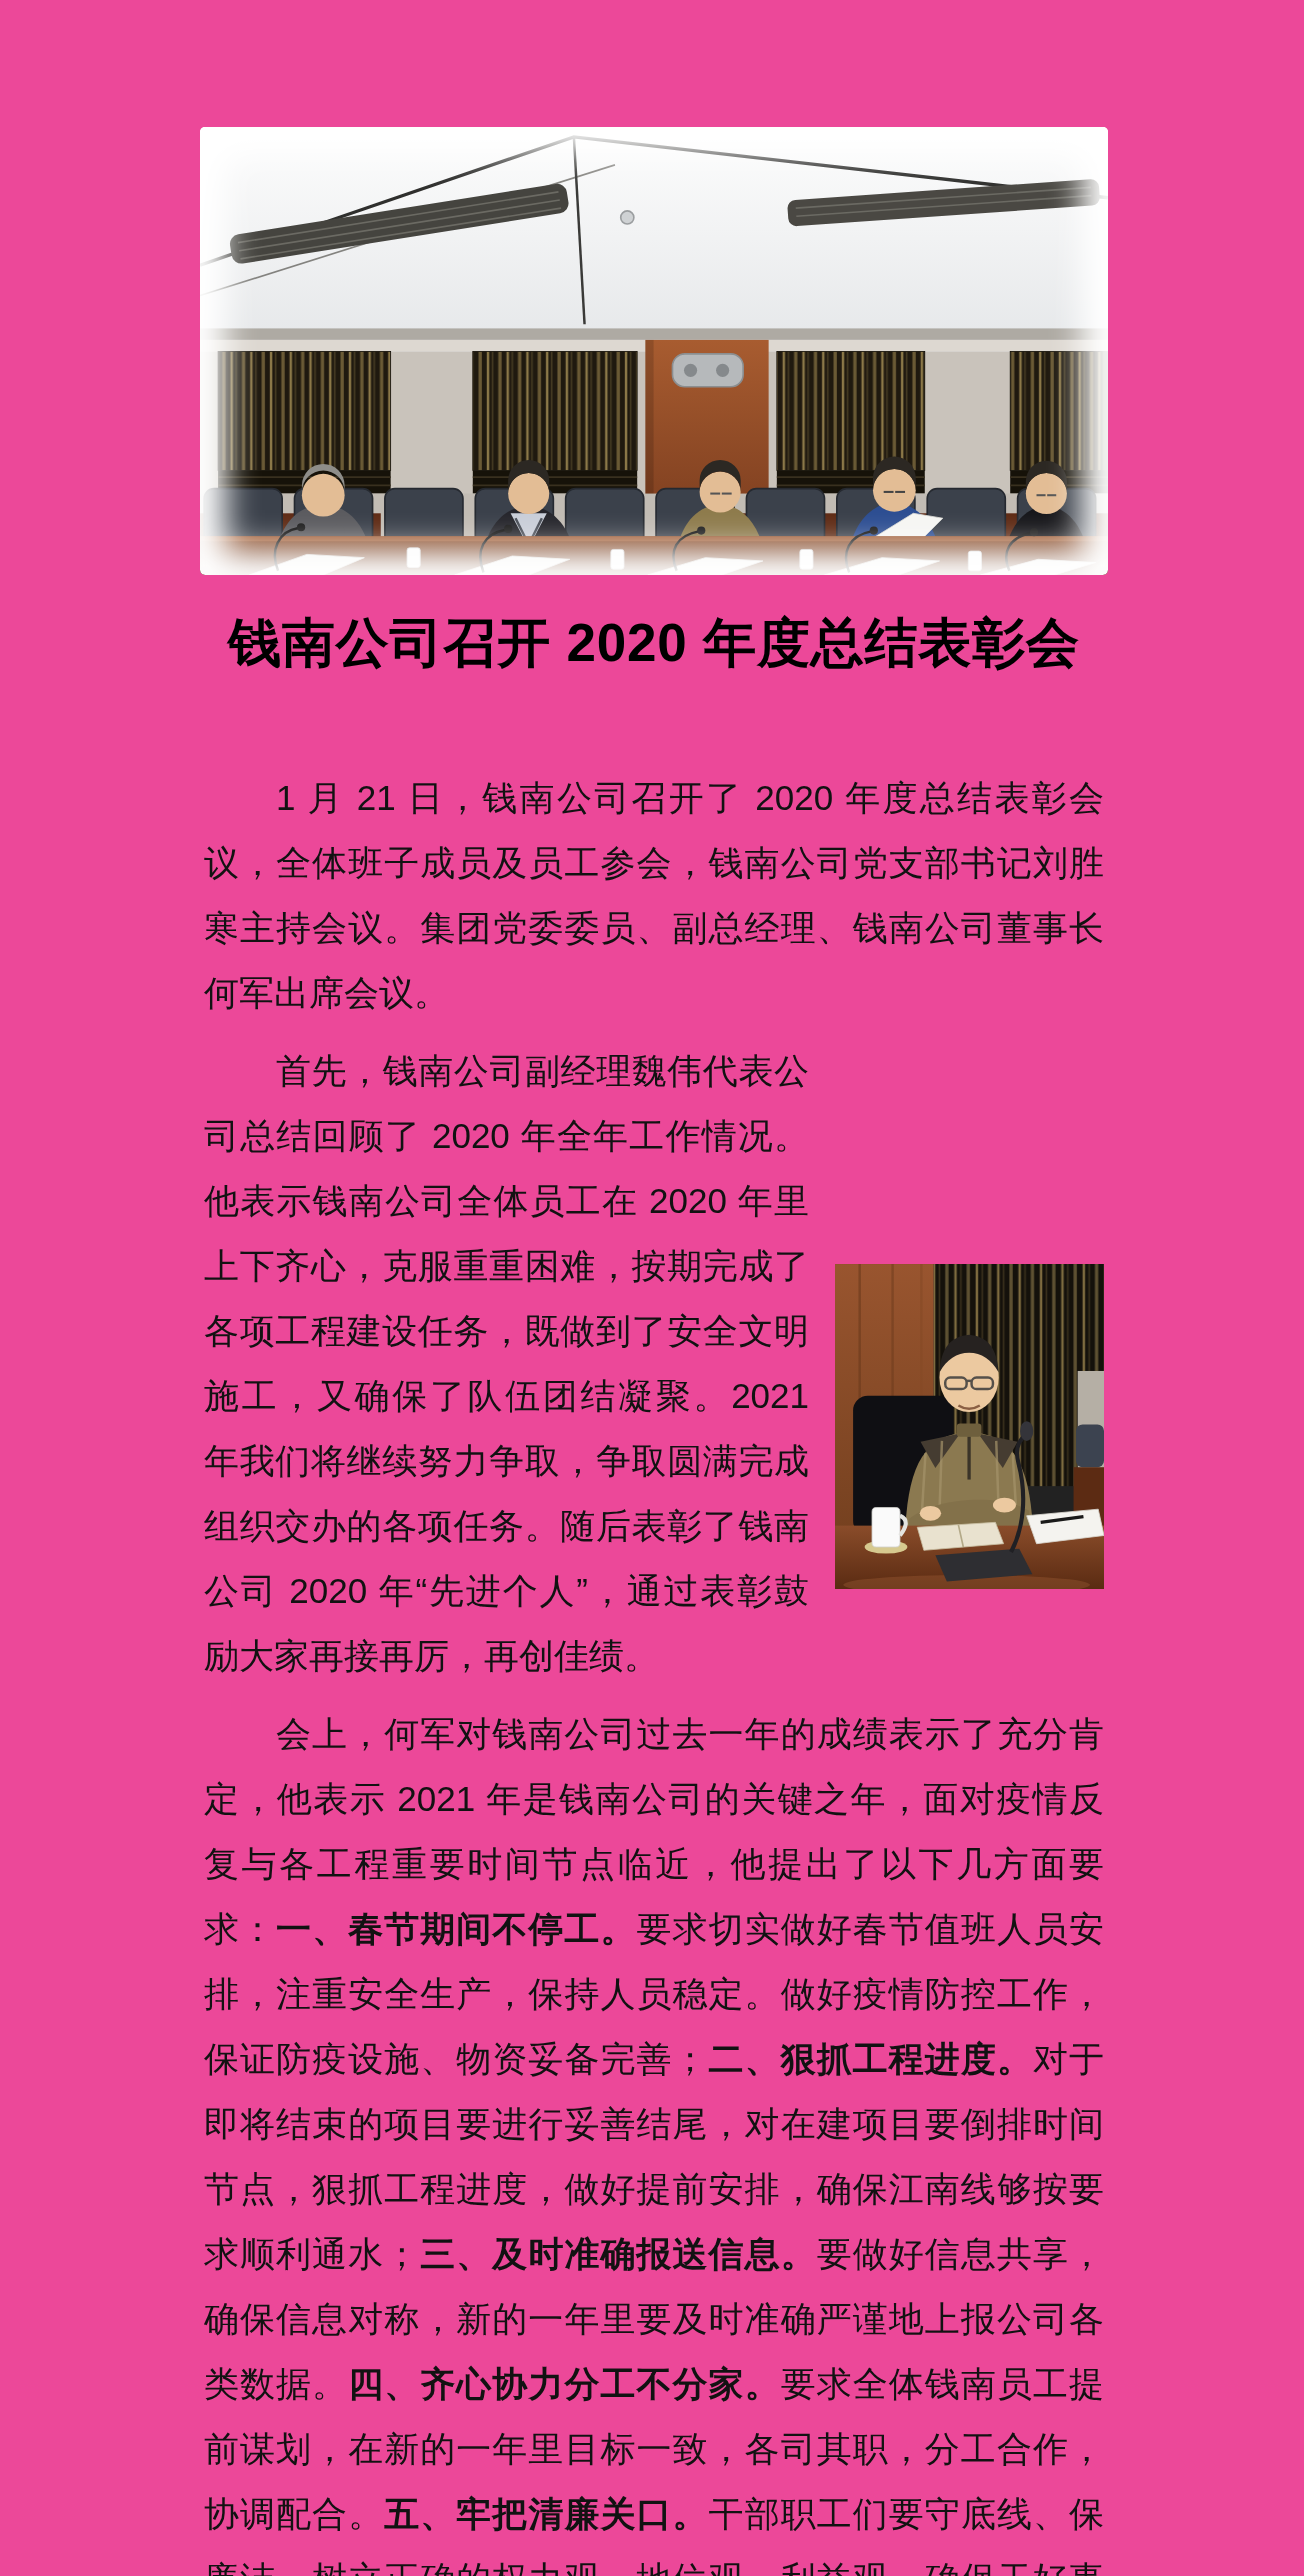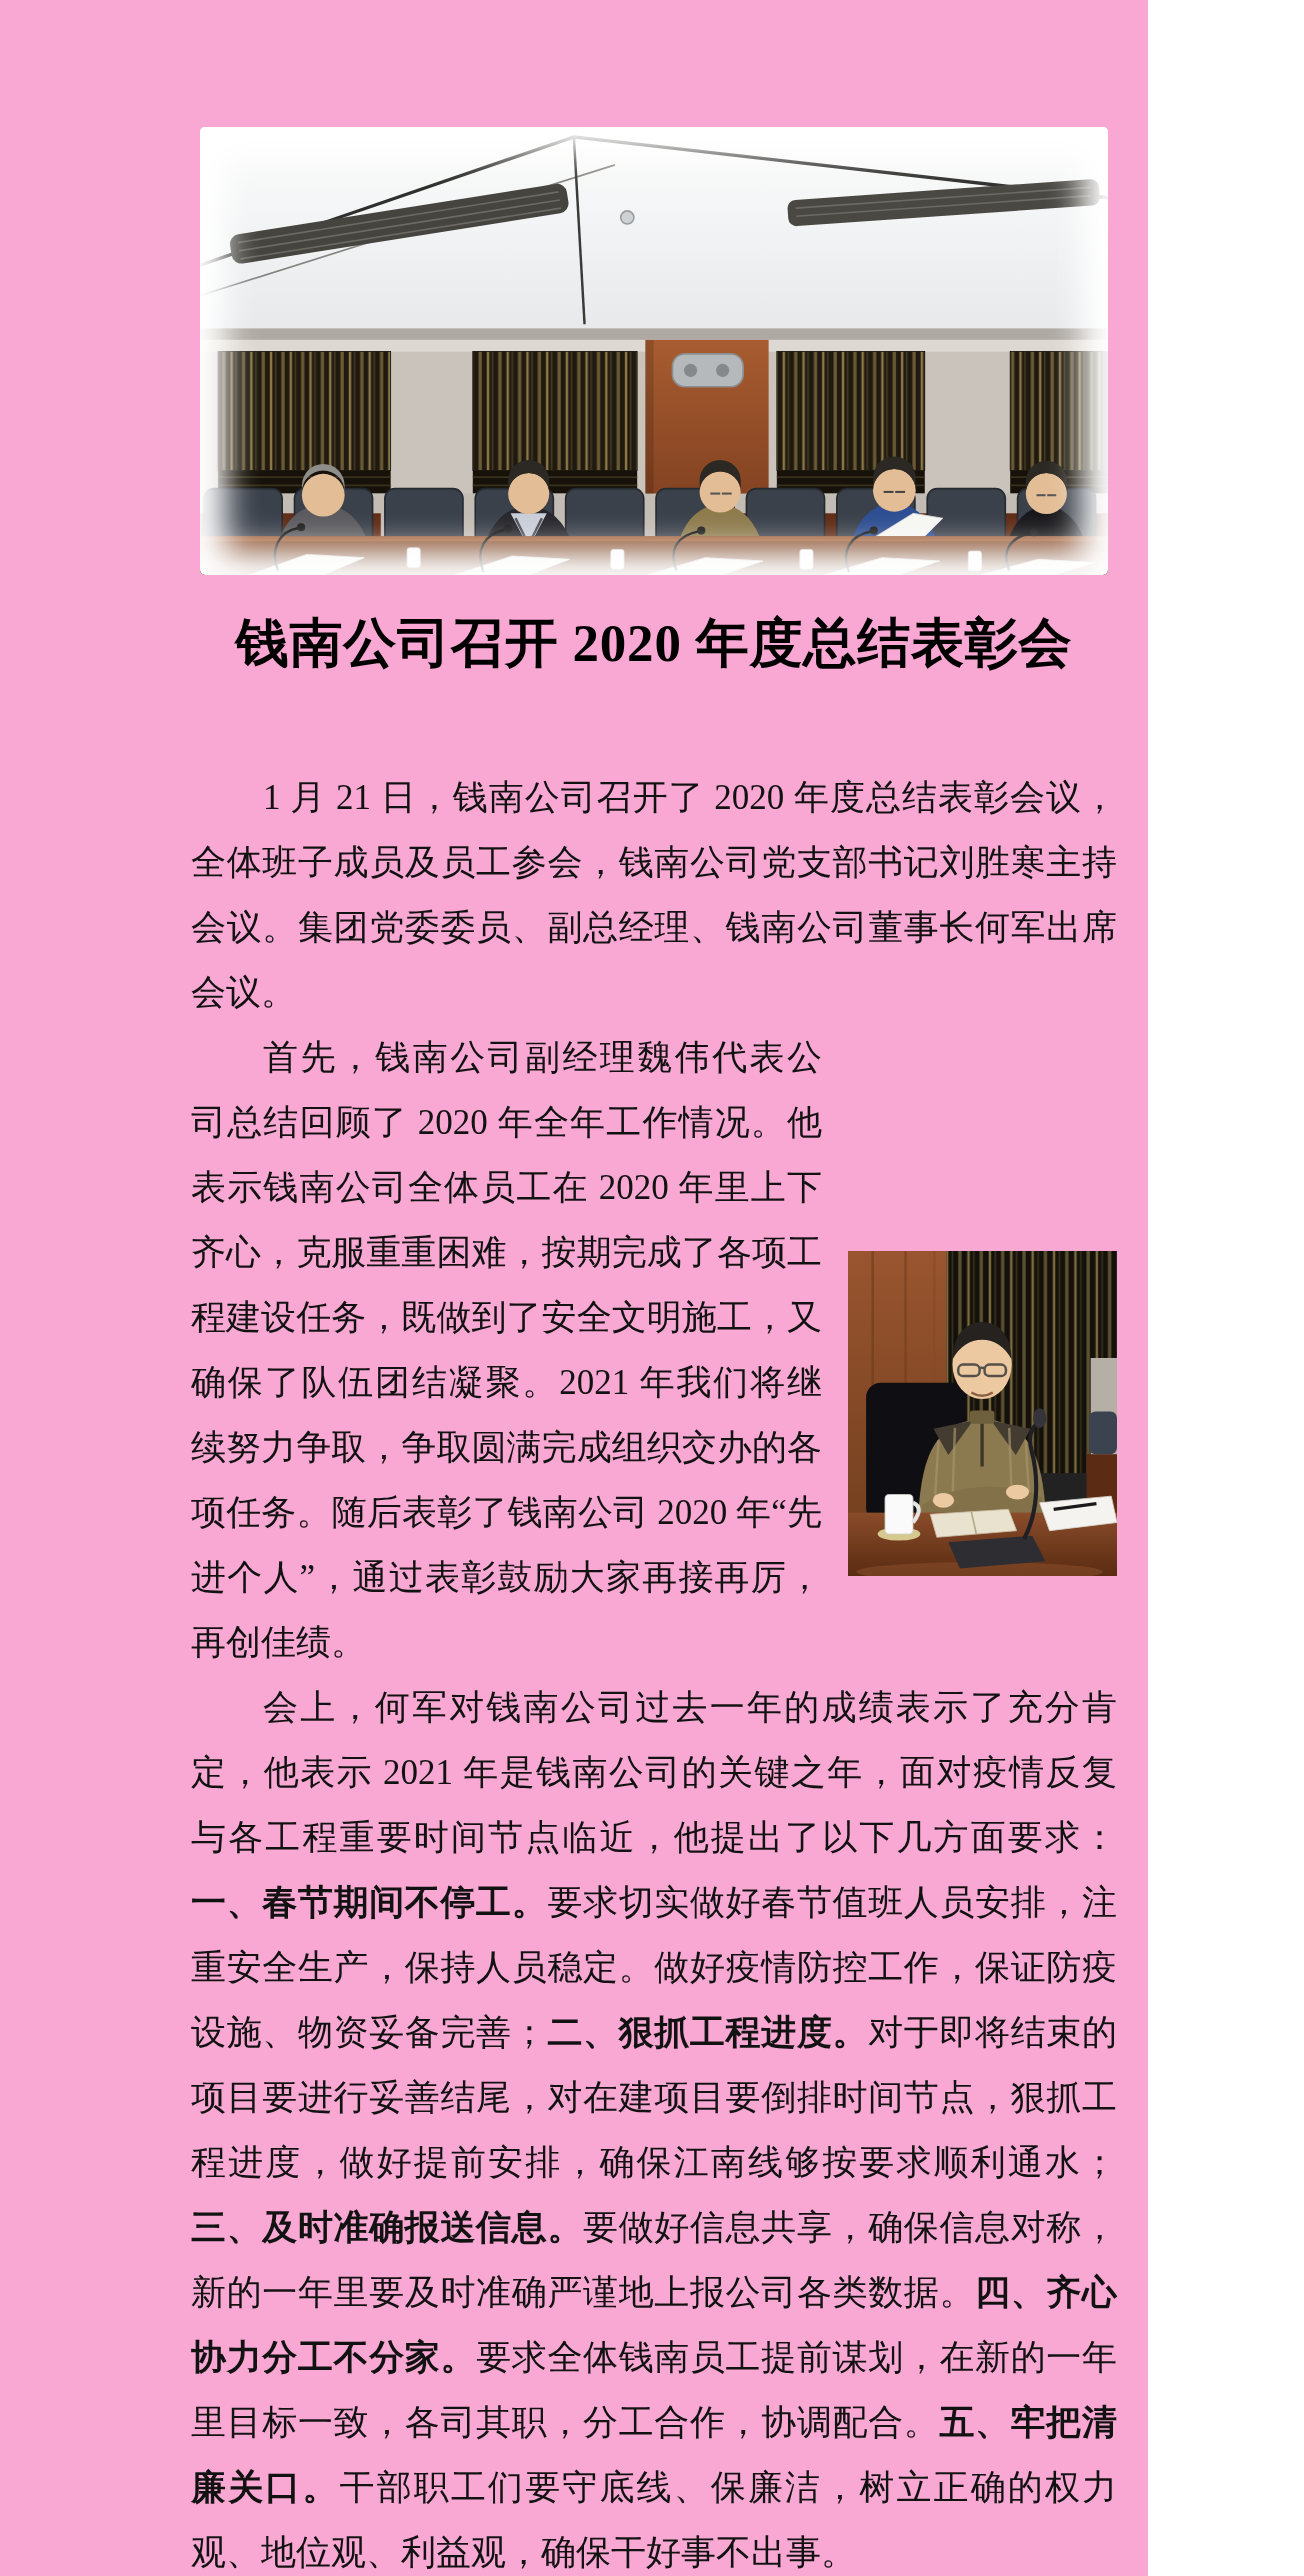--- a/index.html
+++ b/index.html
@@ -1,22 +1,22 @@
 <!DOCTYPE html>
 <html lang="zh" style="font-size:13px"><head>
 <meta charset="utf-8">
 <title>钱南公司召开 2020 年度总结表彰会</title>
 <style>
   html,body{margin:0;padding:0;background:#ffffff;}
   .page{
     position:relative;
-    width:1148px;height:2576px;
-    background:#f9a8d4;
+    width:1304px;height:2576px;
+    background:#ec4899;
     overflow:hidden;
-    font-family:Liberation Serif, serif;
+    font-family:Liberation Sans, sans-serif;
     color:#000;
   }
   .content{position:absolute;left:191px;top:0;width:926px;}
   
   .photo-top{
     position:relative;
     margin:127px auto 0;
     width:908px;height:448px;
     border-radius:5px;
     overflow:hidden;
@@ -40,21 +40,21 @@
     white-space:nowrap;
   }
   
   .body-text{
     margin-top:89px;
     font-size:35px;
     line-height:65px;
     text-align:justify;
     color:#121212;
   }
-  .body-text p{margin:0;text-indent:72px;}
+  .body-text p{margin:13px;text-indent:72px;}
   .body-text b{font-weight:bold;}
   
   .speaker-photo{
     float:right;
     width:269px;height:325px;
     margin:226px 0 25px 26px;
     overflow:hidden;
     background:#222;
   }
   .speaker-photo svg{display:block;width:100%;height:100%;}

